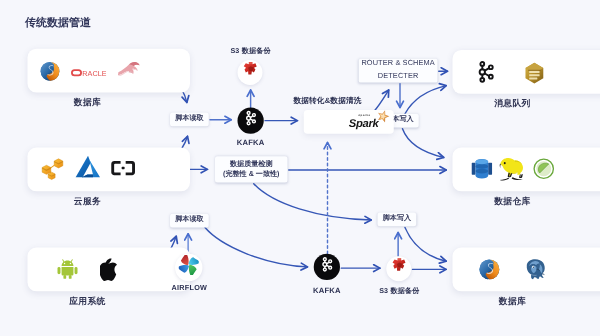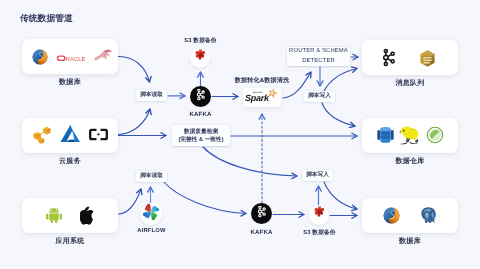--- a/index.html
+++ b/index.html
@@ -1,21 +1,21 @@
 <!DOCTYPE html>
 <html><head>
 <meta charset="utf-8">
 <style>
   html,body{margin:0;padding:0;}
   body{width:480px;height:269px;overflow:hidden;background:#f6f7fc;
        font-family:"Liberation Sans",sans-serif;-webkit-font-smoothing:antialiased;text-rendering:geometricPrecision;}
   #stage{position:relative;width:480px;height:269px;}
   .title{position:absolute;left:20px;top:13px;font-size:8.8px;font-weight:700;color:#32375b;letter-spacing:0px;line-height:11px;}
   .card{position:absolute;background:#fff;border-radius:7px;box-shadow:0 1.5px 5px rgba(70,80,130,.11);
-        display:flex;align-items:center;justify-content:center;}
+        display:flex;align-items:center;justify-content:center;padding-left:34px;}
   .card-label{position:absolute;font-size:7px;font-weight:700;color:#2f3352;text-align:center;letter-spacing:.3px;}
   svg.edges{position:absolute;left:0;top:0;width:480px;height:269px;overflow:visible;}
   .pill{position:absolute;background:#fcfdff;border-radius:2px;box-shadow:0 .5px 2.2px rgba(70,80,130,.22);
         display:flex;align-items:center;justify-content:center;font-size:5.7px;font-weight:700;color:#32375b;
         line-height:1.45;text-align:center;letter-spacing:0;}
   .node-label{position:absolute;font-size:6.1px;font-weight:700;color:#2a2f50;text-align:center;letter-spacing:.15px;}
   .blackcirc{position:absolute;border-radius:50%;background:#0a0a0c;display:flex;align-items:center;justify-content:center;}
   .whitecirc{position:absolute;border-radius:50%;background:#fff;display:flex;align-items:center;justify-content:center;
         box-shadow:0 1px 3px rgba(70,80,130,.14);}
   .lg{display:block;}

